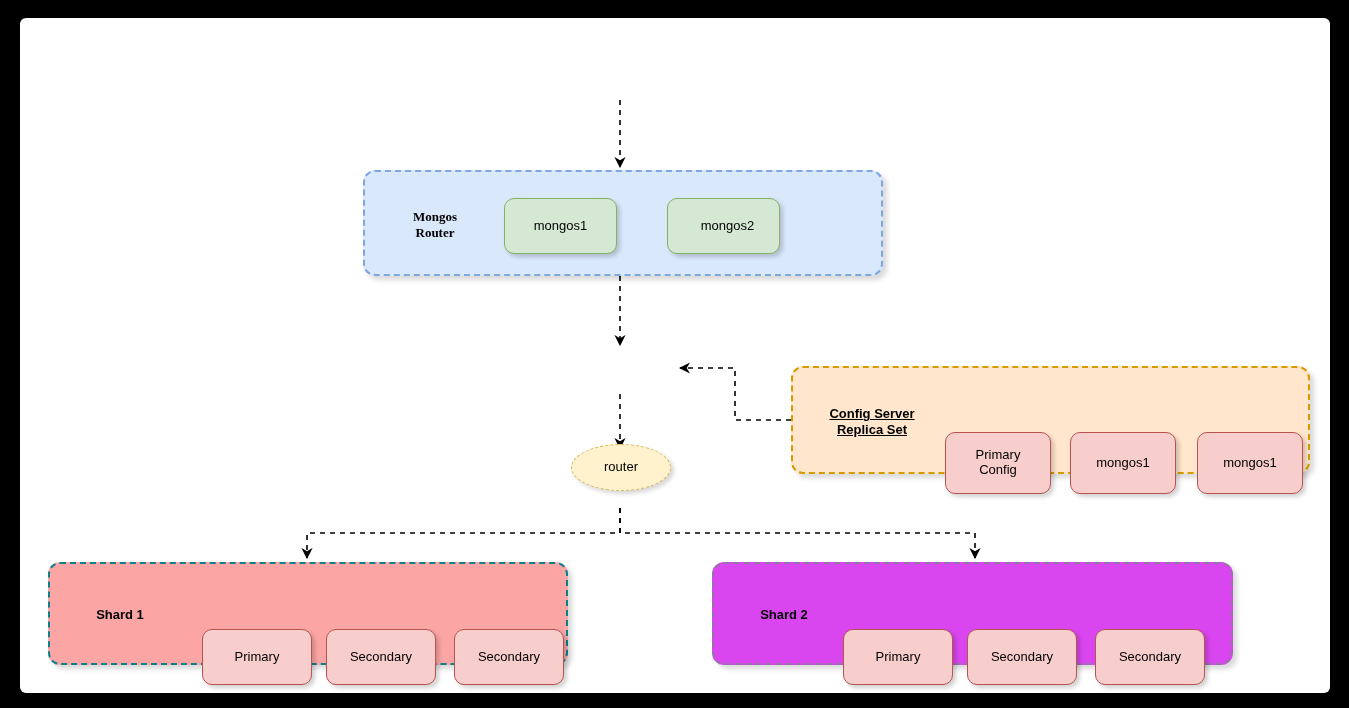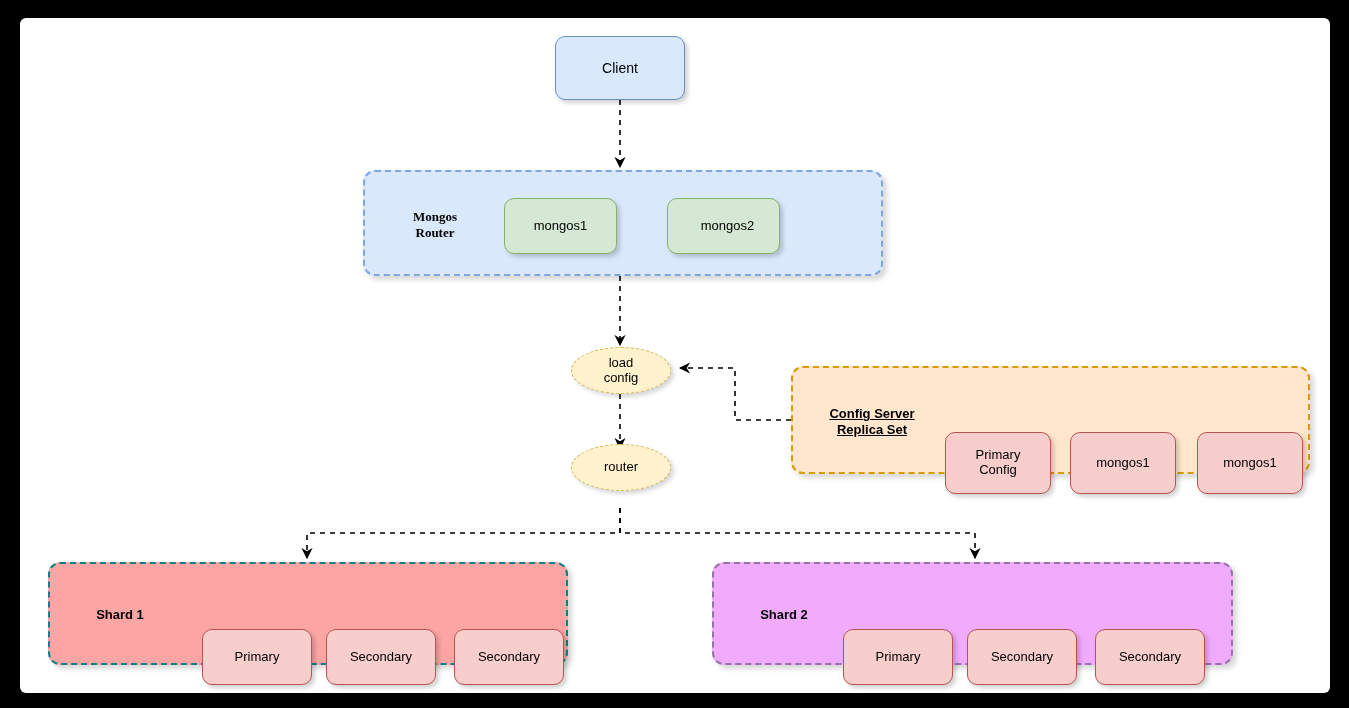--- a/index.html
+++ b/index.html
@@ -62,21 +62,21 @@
   
   .group {
     position: absolute;
     box-sizing: border-box;
     border-radius: 12px;
     box-shadow: 4px 4px 5px rgba(0,0,0,0.15);
   }
   .group-blue  { background: #dae8fc; border: 2px dashed #7ea6e0; }
   .group-peach { background: #ffe6cc; border: 2px dashed #d79b00; }
   .group-teal  { background: #fca5a5; border: 2px dashed #0e8088; }
-  .group-purple{ background: #f0abfc; border: 2px dashed #9673a6; }
+  .group-purple{ background: #d946ef; border: 2px dashed #9673a6; }
   .group-label {
     position: absolute;
     display: flex;
     align-items: center;
     justify-content: center;
     text-align: center;
     font-weight: bold;
     color: #000;
     line-height: 1.2;
     white-space: pre-line;
@@ -110,39 +110,32 @@
         <path d="M 771 402 L 715 402 L 715 350 L 660 350"></path>
 
         <path d="M 600 376 L 600 430"></path>
 
         <path d="M 600 490 L 600 515 L 287 515 L 287 540"></path>
 
         <path d="M 600 490 L 600 515 L 955 515 L 955 540"></path>
       </g>
     </svg>
 
-    <div class="node rbox blue-node" style="left:535px; top:18px; width:130px; height:64px; font-size:14px;">
-      <span>Client</span>
-    </div>
 
     <div class="group group-blue" style="left:343px; top:152px; width:520px; height:106px;">
       <div class="group-label" style="left:20px; top:30px; width:100px; height:46px; font-size:13px;font-family:Liberation Serif, serif;">Mongos
 Router</div>
       <div class="node rbox green-node" style="left:139px; top:26px; width:113px; height:56px; font-size:13px;">
         <span>mongos1</span>
       </div>
       <div class="node rbox green-node" style="left:302px; top:26px; width:113px; height:56px; font-size:13px;padding-left:8px;">
         <span>mongos2</span>
       </div>
     </div>
 
-    <div class="node ellipse-node" style="left:551px; top:329px; width:100px; height:47px; font-size:13px;">
-      <span>load
-config</span>
-    </div>
 
     <div class="node ellipse-node" style="left:551px; top:426px; width:100px; height:47px; font-size:13px;">
       <span>router</span>
     </div>
 
     <div class="group group-peach" style="left:771px; top:348px; width:519px; height:108px;">
       <div class="group-label" style="left:14px; top:32px; width:130px; height:44px; font-size:13px;text-decoration:underline;">Config Server
 Replica Set</div>
       <div class="node rbox pink-node" style="left:152px; top:23px; width:106px; height:62px; font-size:13px;">
         <span>Primary

